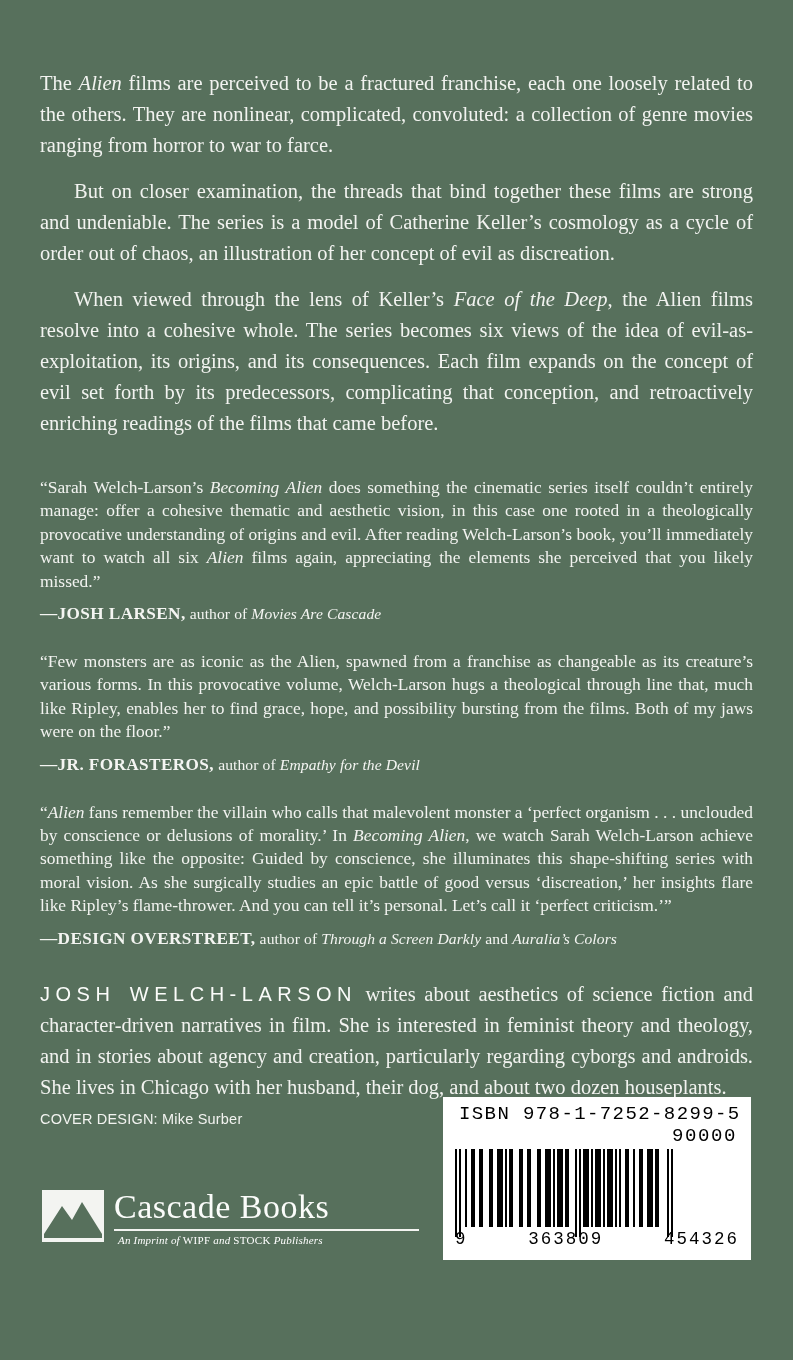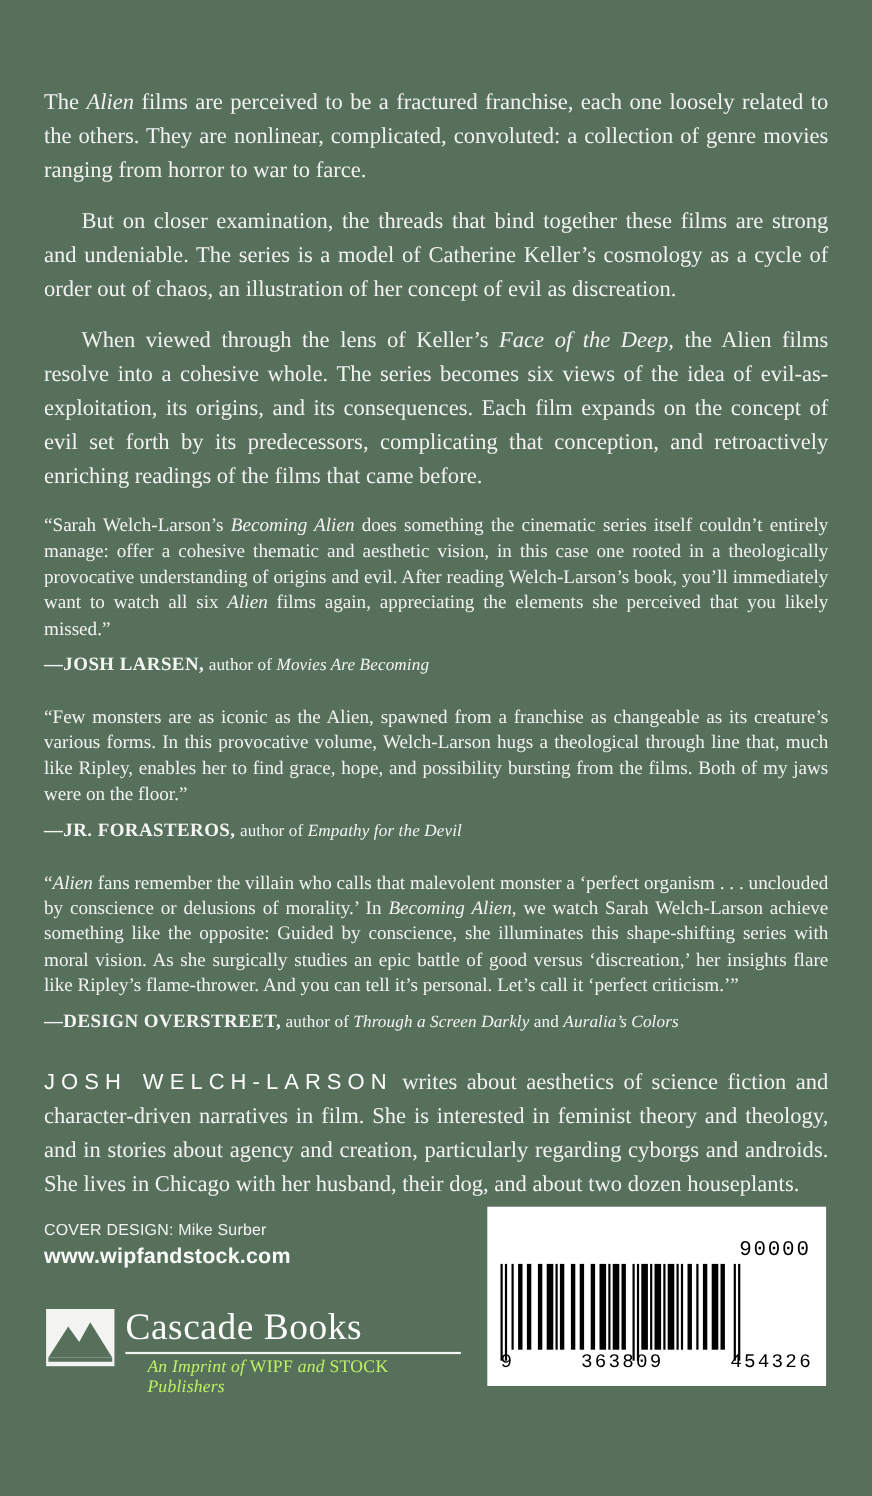--- a/index.html
+++ b/index.html
@@ -18,41 +18,41 @@
   .page {
     position: absolute;
     left: 0; top: 0;
     width: 793px;
     height: 1360px;
     padding: 0;
   }
   .content {
     position: absolute;
     left: 40px;
-    top: 78px;
+    top: 68px;
     width: 713px;
   }
 
   
   .desc {
     font-size: 20.5px;
     line-height: 31px;
     text-align: justify;
     margin: 0;
     color: #f2f3f0;
   }
   .desc + .desc {
     text-indent: 34px;
     margin-top: 15px;
   }
   .desc i { font-style: italic; }
 
   
   .blurbs {
-    margin-top: 17px;
+    margin-top: 37px;
   }
   .blurb {
     margin-bottom: 26px;
   }
   .blurb-text {
     font-size: 17.4px;
     line-height: 23.4px;
     text-align: justify;
     margin: 0;
     color: #f2f3f0;
@@ -130,26 +130,26 @@
     position: absolute;
     left: 72px;
     top: 0px;
     font-family: "Liberation Serif", serif;
     font-size: 34px;
     letter-spacing: 0.5px;
     color: #fbfcfa;
   }
   .logo-sub {
     position: absolute;
-    left: 92px;
+    left: 76px;
     top: 46px;
     font-family: "Liberation Serif", serif;
-    font-size: 16px;
+    font-size: 11px;
     font-style: italic;
-    color: #bef264;
+    color: #ffffff;
     letter-spacing: 0.2px;
   }
   .logo-sub .caps {
     font-style: normal;
     font-variant: normal;
     letter-spacing: 0.3px;
   }
   .logo-rule {
     position: absolute;
     left: 72px;
@@ -223,58 +223,58 @@
   <div class="content">
 
     <p class="desc">The <i>Alien</i> films are perceived to be a fractured franchise, each one loosely related to the others. They are nonlinear, complicated, convoluted: a collection of genre movies ranging from horror to war to farce.</p>
     <p class="desc">But on closer examination, the threads that bind together these films are strong and undeniable. The series is a model of Catherine Keller’s cosmology as a cycle of order out of chaos, an illustration of her concept of evil as discreation.</p>
     <p class="desc">When viewed through the lens of Keller’s <i>Face of the Deep</i>, the Alien films resolve into a cohesive whole. The series becomes six views of the idea of evil-as-exploitation, its origins, and its consequences. Each film expands on the concept of evil set forth by its predecessors, complicating that conception, and retroactively enriching readings of the films that came before.</p>
 
     <div class="blurbs">
 
       <div class="blurb">
         <p class="blurb-text">“Sarah Welch-Larson’s <i>Becoming Alien</i> does something the cinematic series itself couldn’t entirely manage: offer a cohesive thematic and aesthetic vision, in this case one rooted in a theologically provocative understanding of origins and evil. After reading Welch-Larson’s book, you’ll immediately want to watch all six <i>Alien</i> films again, appreciating the elements she perceived that you likely missed.”</p>
-        <div class="blurb-attr"><span class="dash-name">—JOSH LARSEN,</span> <span class="role">author of <i>Movies Are Becoming</i></span></div>
+        <div class="blurb-attr"><span class="dash-name">—JOSH LARSEN,</span> <span class="role">author of <i>Movies Are Cascade</i></span></div>
       </div>
 
       <div class="blurb">
         <p class="blurb-text">“Few monsters are as iconic as the Alien, spawned from a franchise as changeable as its creature’s various forms. In this provocative volume, Welch-Larson hugs a theological through line that, much like Ripley, enables her to find grace, hope, and possibility bursting from the films. Both of my jaws were on the floor.”</p>
         <div class="blurb-attr"><span class="dash-name">—JR. FORASTEROS,</span> <span class="role">author of <i>Empathy for the Devil</i></span></div>
       </div>
 
       <div class="blurb">
         <p class="blurb-text">“<i>Alien</i> fans remember the villain who calls that malevolent monster a ‘perfect organism . . . unclouded by conscience or delusions of morality.’ In <i>Becoming Alien</i>, we watch Sarah Welch-Larson achieve something like the opposite: Guided by conscience, she illuminates this shape-shifting series with moral vision. As she surgically studies an epic battle of good versus ‘discreation,’ her insights flare like Ripley’s flame-thrower. And you can tell it’s personal. Let’s call it ‘perfect criticism.’”</p>
         <div class="blurb-attr"><span class="dash-name">—DESIGN OVERSTREET,</span> <span class="role">author of <i>Through a Screen Darkly</i> and <i>Auralia’s Colors</i></span></div>
       </div>
 
     </div>
 
     <div class="bio"><span class="author-name">JOSH WELCH-LARSON</span><span> writes about aesthetics of science fiction and character-driven narratives in film. She is interested in feminist theory and theology, and in stories about agency and creation, particularly regarding cyborgs and androids. She lives in Chicago with her husband, their dog, and about two dozen houseplants.</span></div>
 
   </div>
 
   <div class="footer">
     <div class="cover-design">COVER DESIGN: Mike Surber</div>
-    <div class="website">www.wipfandstock.com</div>
   </div>
 
   <div class="logo">
     <div class="logo-mark">
       <svg width="62" height="52" viewBox="0 0 62 52">
         <rect x="0" y="0" width="62" height="52" fill="#f3f4f1"></rect>
         <path d="M2 44 L20 16 L30 30 L40 12 L60 44 Z" fill="#57705c"></path>
         <path d="M2 48 L60 48 L60 44 L2 44 Z" fill="#57705c"></path>
       </svg>
     </div>
     <div class="logo-name">Cascade Books</div>
     <div class="logo-rule"></div>
     <div class="logo-sub"><span>An Imprint of </span><span class="caps">WIPF</span><span> and </span><span class="caps">STOCK</span><span> Publishers</span></div>
   </div>
 
   <div class="barcode-box">
+    <div class="isbn-line">ISBN 978-1-7252-8299-5</div>
     <div class="isbn-price">90000</div>
     <div class="bars" id="bars">
         <span class="bar " style="width:2px;"></span>
         <span style="display:inline-block;width:2px;height:88px;"></span>
         <span class="bar " style="width:2px;"></span>
         <span style="display:inline-block;width:4px;height:88px;"></span>
         <span class="bar short" style="width:2px;"></span>
         <span style="display:inline-block;width:4px;height:88px;"></span>
         <span class="bar short" style="width:4px;"></span>
         <span style="display:inline-block;width:4px;height:88px;"></span>

